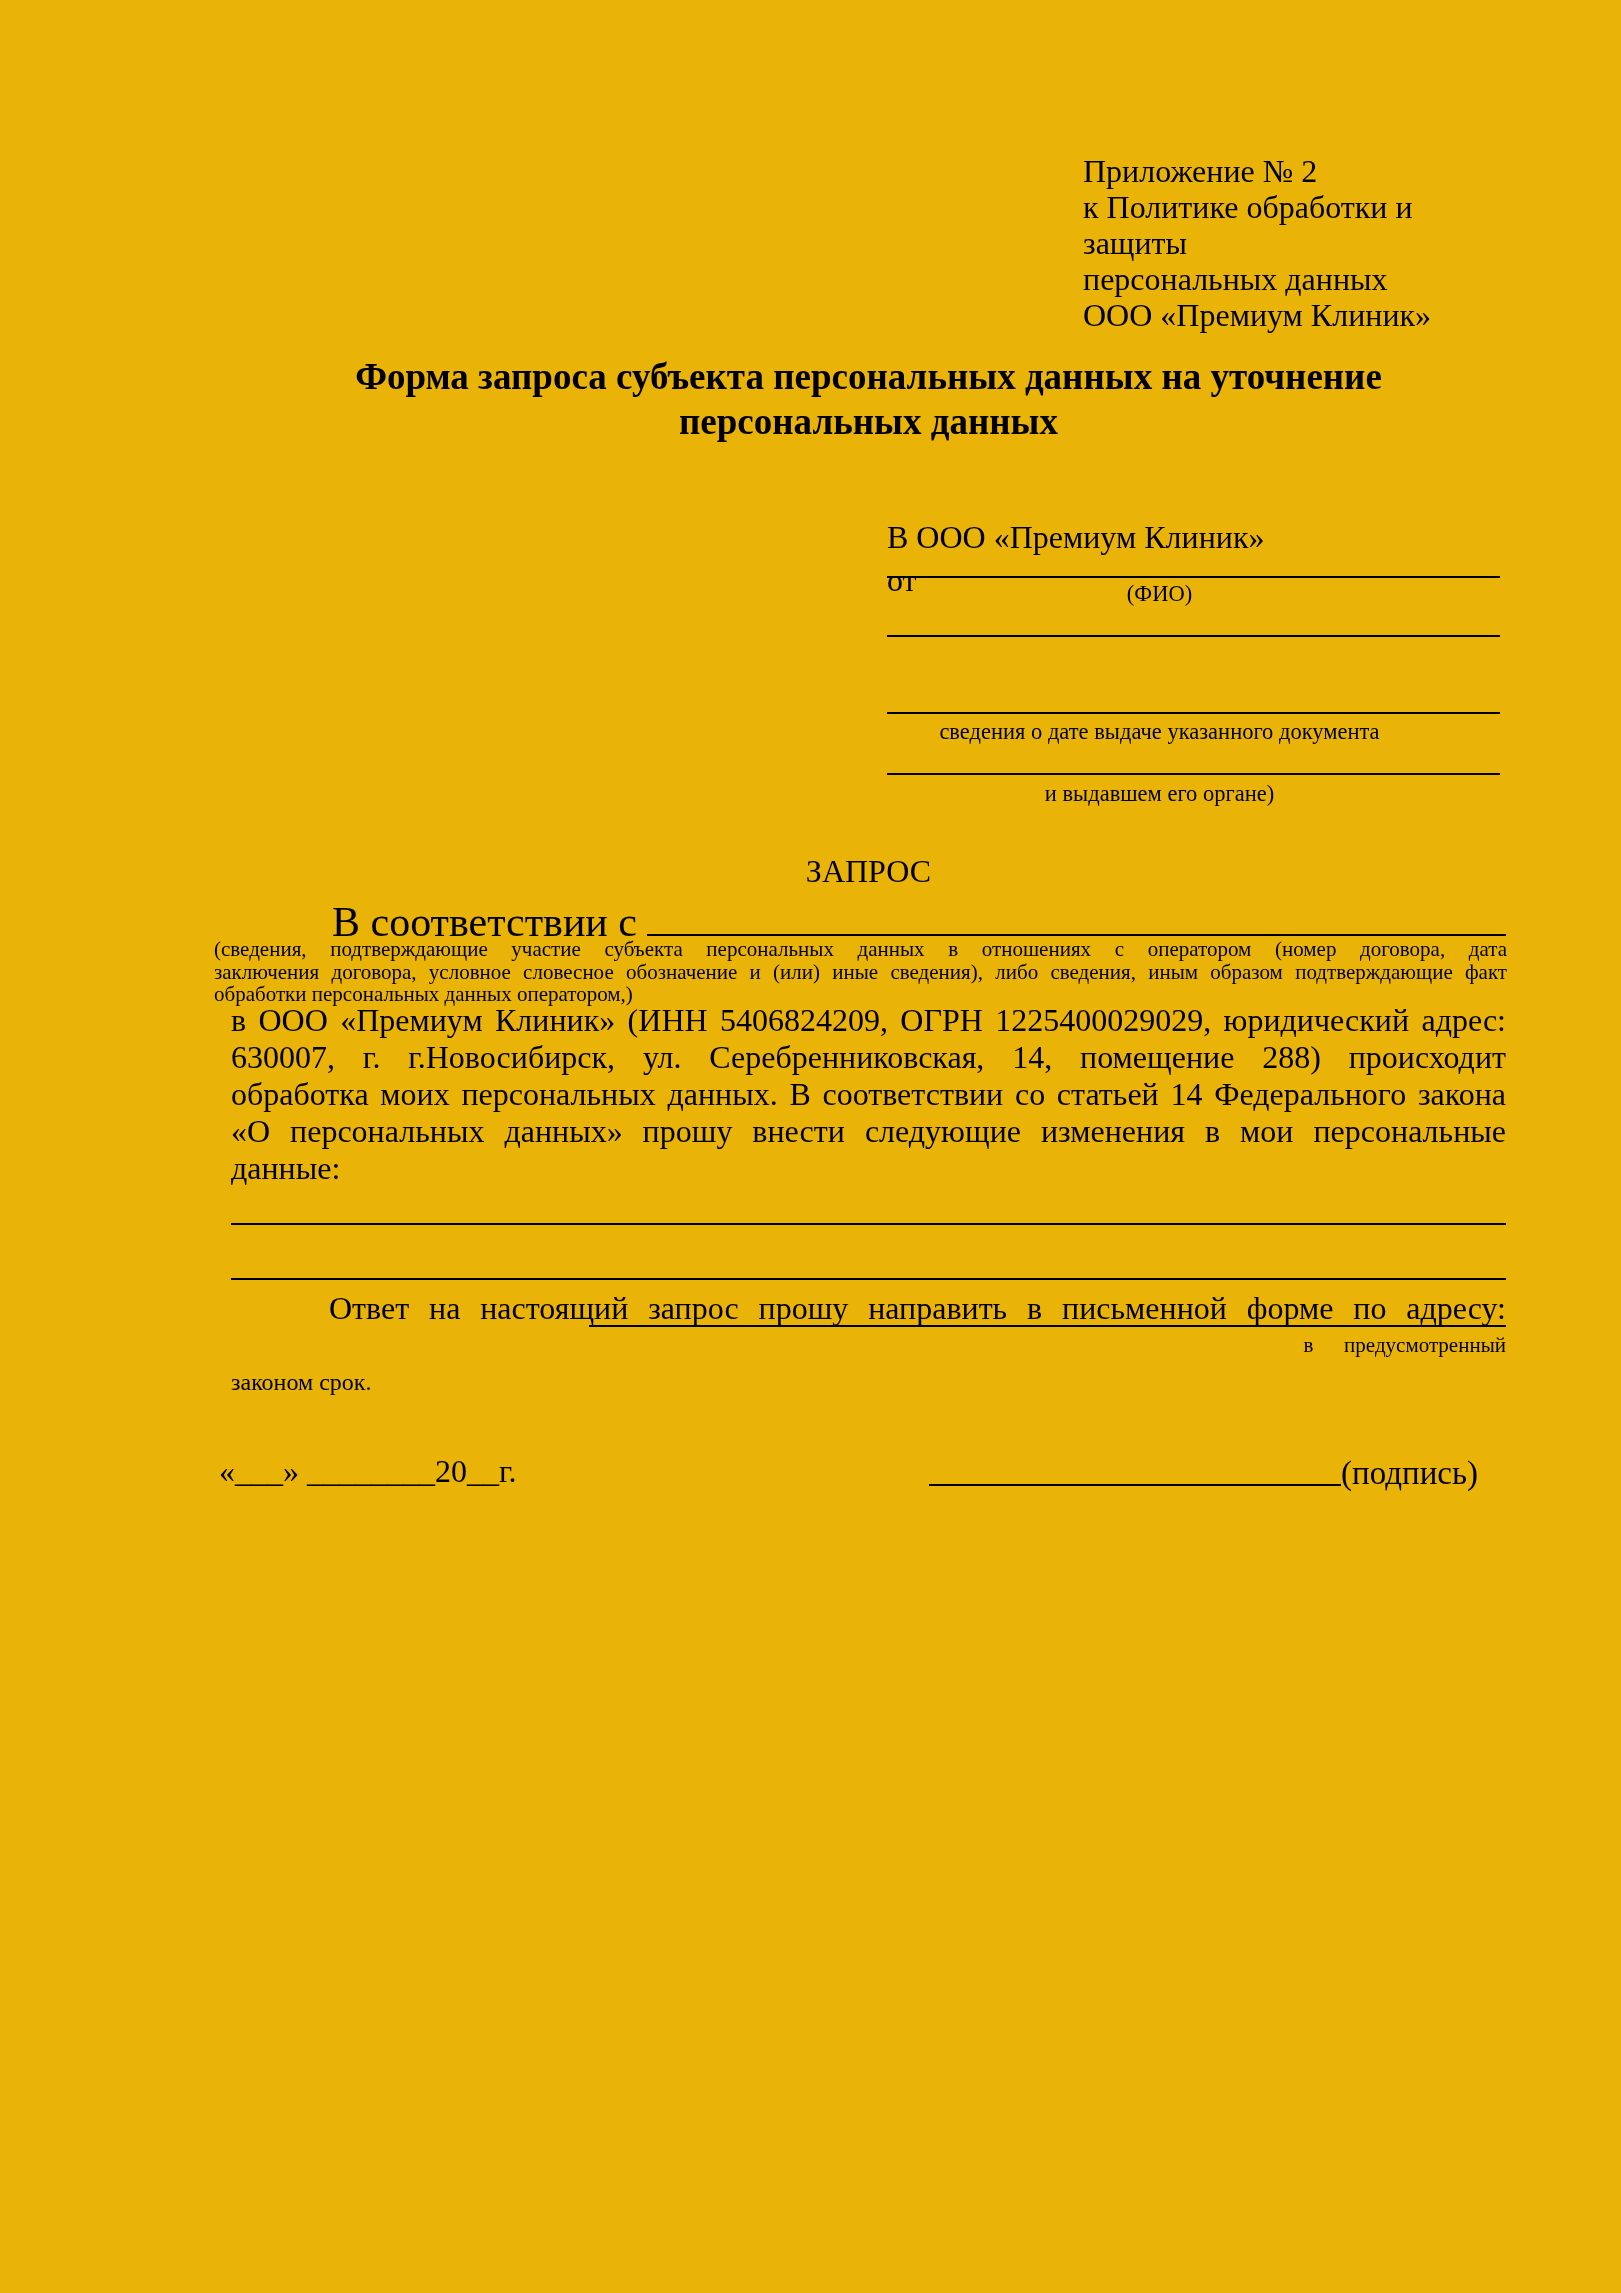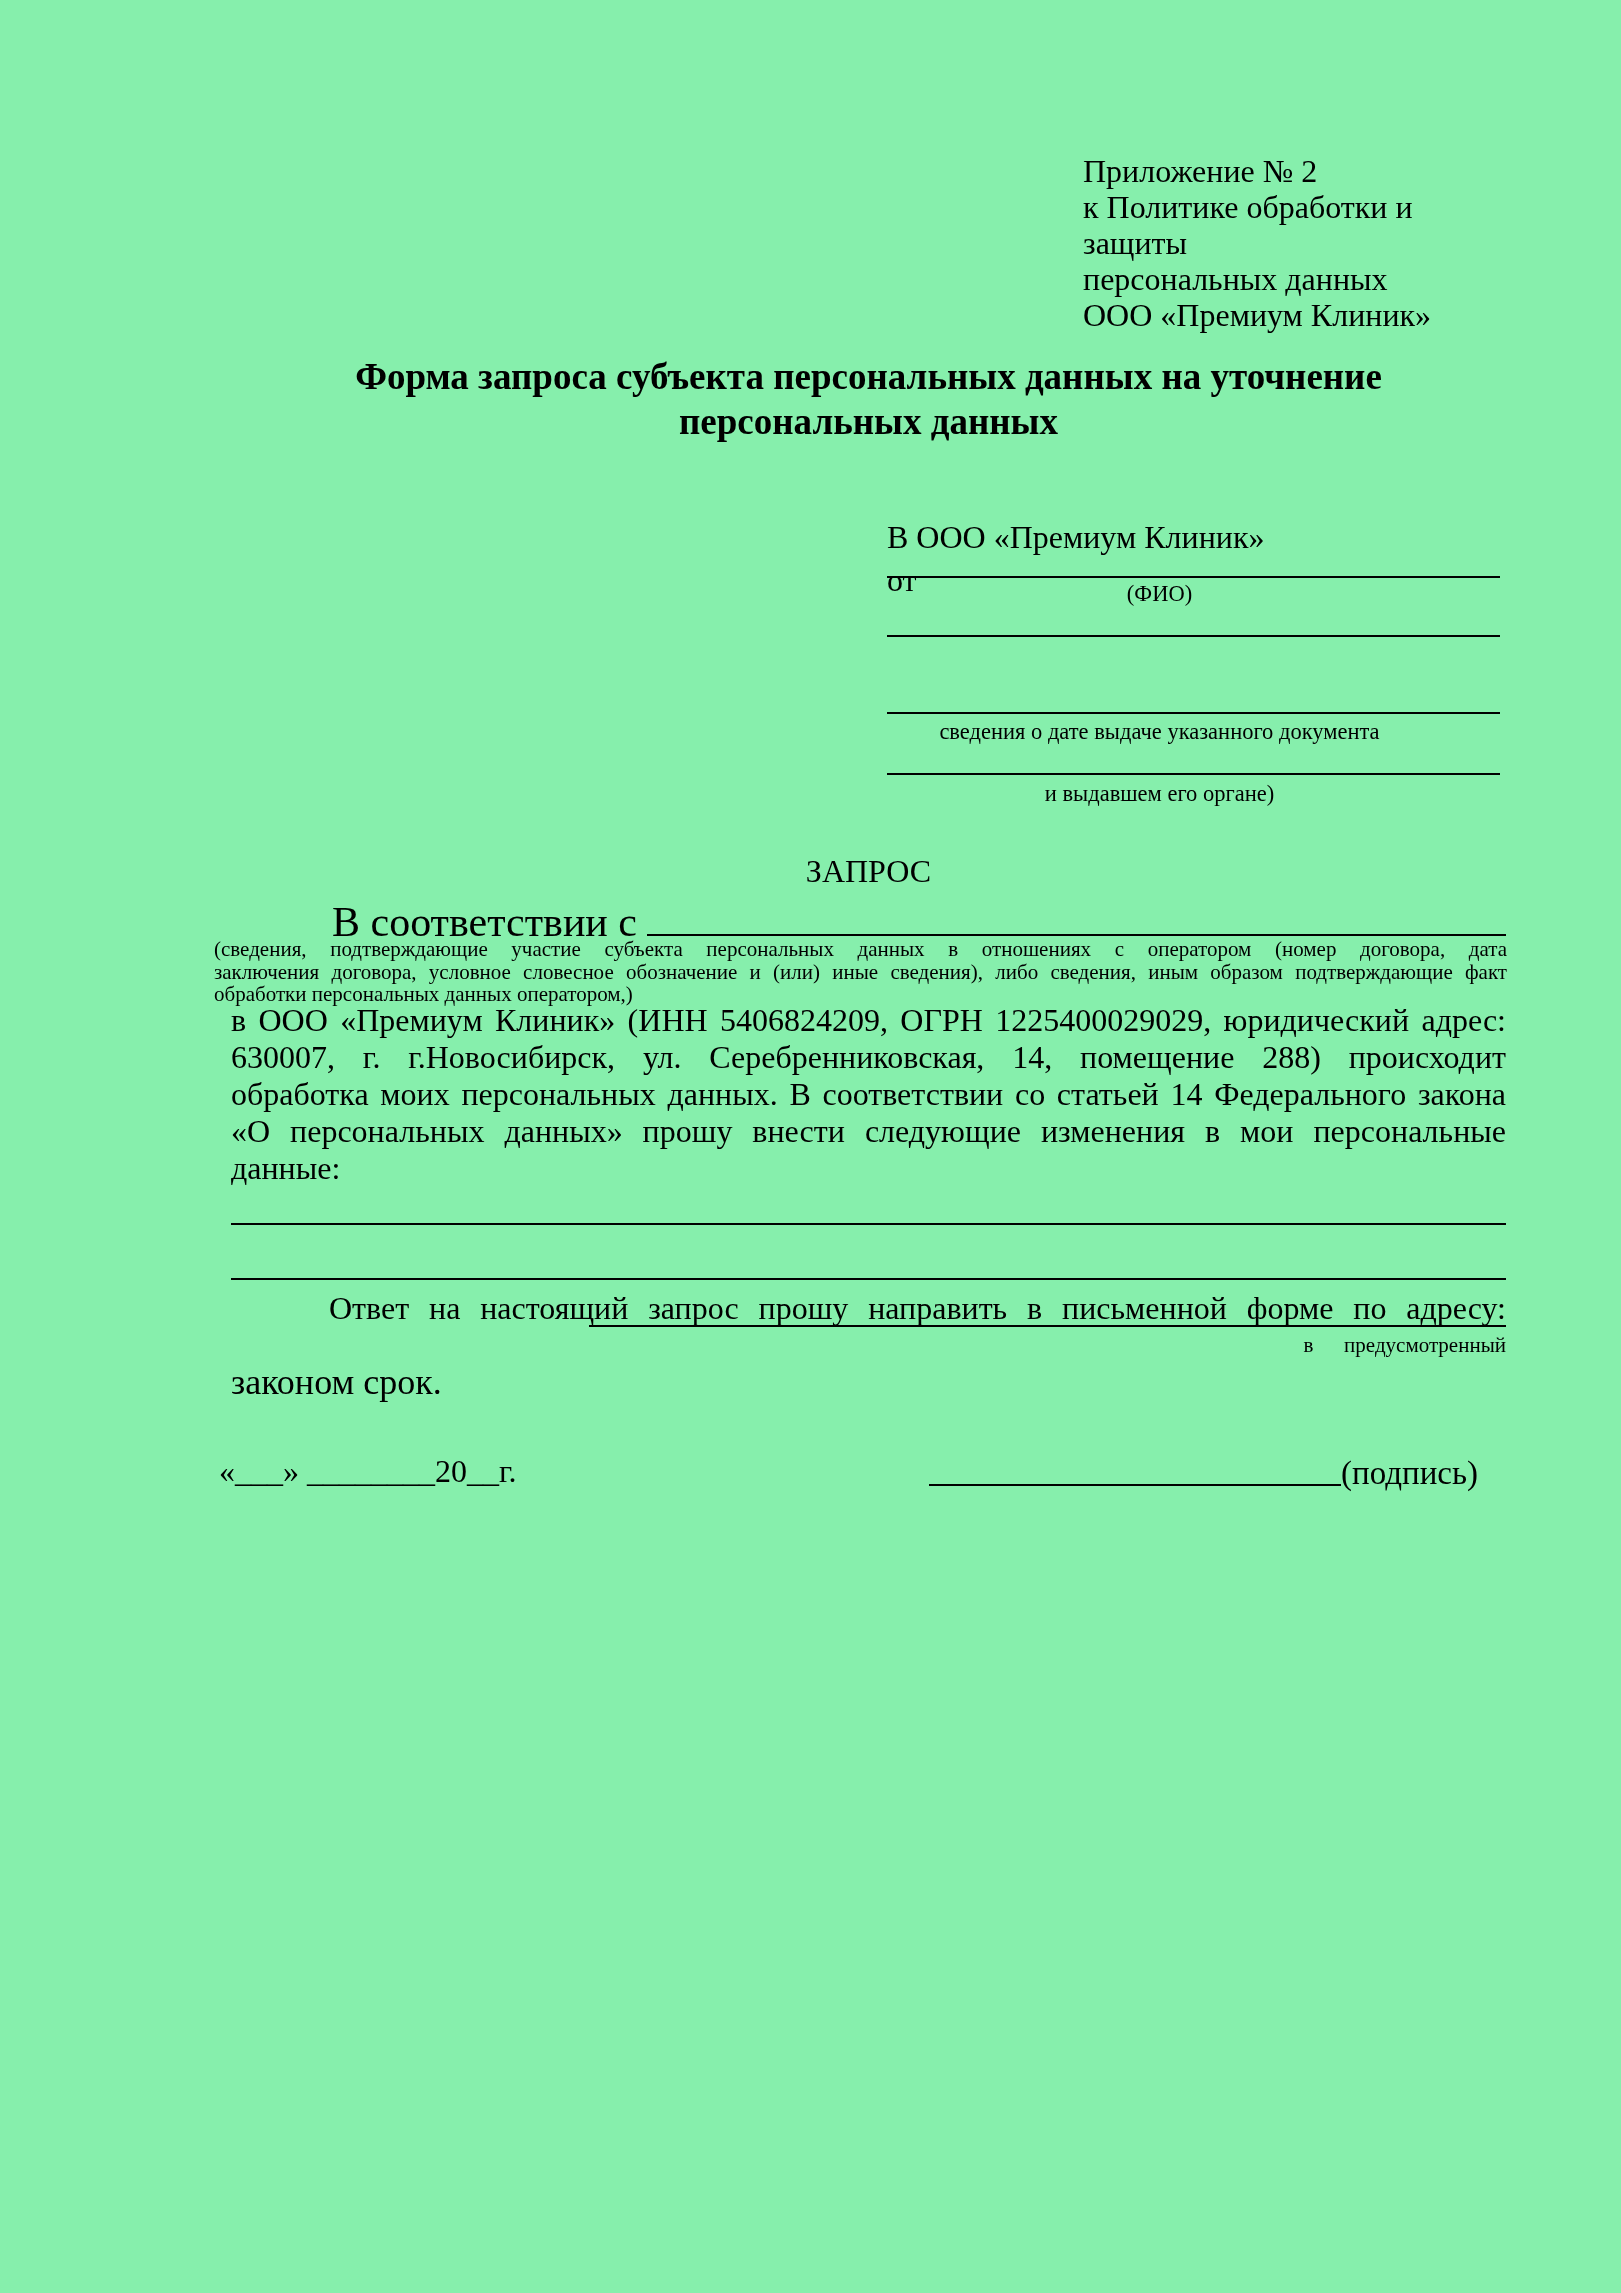--- a/index.html
+++ b/index.html
@@ -4,21 +4,21 @@
 <style>
   html, body {
     margin: 0;
     padding: 0;
     background: #ffffff;
   }
   .page {
     position: relative;
     width: 1621px;
     height: 2294px;
-    background: #86efac;
+    background: #eab308;
     color: #000000;
     font-family: "Liberation Serif", "DejaVu Serif", serif;
     overflow: hidden;
   }
   .abs { position: absolute; }
 
   
   .annex {
     left: 1083px; top: 153px; width: 436px;
     font-size: 32px; line-height: 36px;
@@ -92,21 +92,21 @@
   }
   .reply-2 .addr-fill {
     width: 917px; border-bottom: 2.9px solid #000000; height: 0;
     margin-bottom: 2.9px;
   }
   .reply-2 .reply-right {
     margin-left: auto; white-space: nowrap; word-spacing: 25.5px;
   }
   .reply-3 {
     left: 231px; top: 1364px; width: 686px;
-    font-size: 36px; line-height: 37px; text-align: left;
+    font-size: 24px; line-height: 37px; text-align: left;
   }
 
   
   .date-blank {
     left: 219px; top: 1453px; width: 686px;
     font-size: 32px; line-height: 37px; white-space: nowrap;
   }
   .sig-rule { left: 929px; top: 1484px; width: 412px; }
   .sig-cap {
     left: 1341px; top: 1455px; width: 176px;

